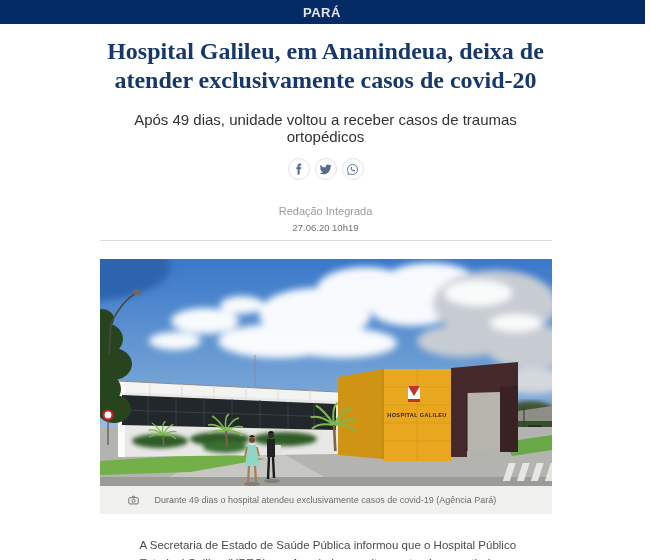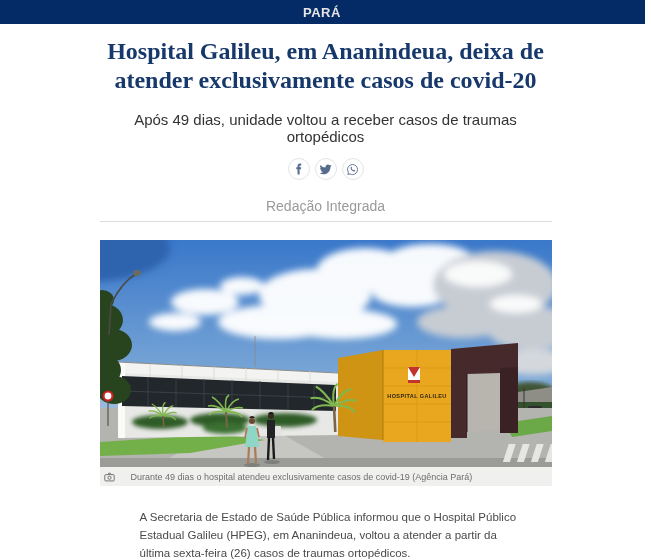--- a/index.html
+++ b/index.html
@@ -27,28 +27,28 @@
   }
   .share-row {
     margin-top:13px; display:flex; justify-content:center; gap:5px;
   }
   .share-btn {
     width:22px; height:22px; border-radius:50%; border:1px solid #e4e4e4;
     background:#fff; display:flex; align-items:center; justify-content:center;
     cursor:pointer; padding:0;
   }
   .share-btn svg { display:block; }
-  .byline { margin-top:18px; text-align:center; font-size:14px; color:var(--muted,#9a9a9a); }
+  .byline { margin-top:25px; text-align:center; font-size:11px; color:var(--muted,#9a9a9a); }
   .datetime { margin-top:5px; text-align:center; font-size:9.5px; color:var(--date,#707070); }
   .divider { margin-top:7px; border:none; border-top:1px solid var(--divider,#dcdcdc); }
   figure.photo { margin-top:18px; }
   .photo-canvas { display:block; width:452px; height:227px; }
   figcaption.caption {
-    height:19px; background:var(--caption-bg,#f0f0ee);
-    display:flex; align-items:center; padding-left:4px;
+    height:28px; background:var(--caption-bg,#f0f0ee);
+    display:flex; align-items:center; padding-left:28px;
     font-size:9px; color:var(--caption-text,#6e6e6e);
   }
   .caption .cam { margin-right:16px; display:flex; align-items:center; }
   .article-body {
     margin:22px 0 0 40px; width:388px;
     font-size:11.5px; line-height:18px; color:var(--body-text,#4a4a4a);
   }
 </style>
 </head>
 <body>
@@ -84,20 +84,21 @@
         <span>
           <svg width="13" height="13" viewBox="0 0 16 16">
             <path fill="none" stroke="#566b8e" stroke-width="1.1" d="M8 1.8a6.2 6.2 0 0 1 0 12.4c-1.1 0-2.2-.3-3.1-.8l-2.7.7.7-2.6A6.2 6.2 0 0 1 8 1.8z"></path>
             <path fill="#566b8e" d="M5.9 5.1c.25-.6.8-.62 1.05-.14l.45.88c.12.25.04.52-.15.72-.25.26-.28.6-.05.95.35.52.88 1.04 1.42 1.32.33.17.64.1.85-.14.19-.22.45-.3.7-.17l.9.49c.49.27.42.83-.13 1.1-2.6 1.2-6.1-3-5.04-5.01z"></path>
           </svg>
         </span>
       </button>
     </div>
 
     <p class="byline">Redação Integrada</p>
+    <p class="datetime">27.06.20 10h19</p>
 
     <hr class="divider">
 
     <figure class="photo">
       <svg class="photo-canvas" viewBox="0 0 452 227" preserveAspectRatio="none">
         <defs>
           <linearGradient id="sky" x1="0" y1="0" x2="0" y2="1">
             <stop offset="0" stop-color="#3a78ca"></stop>
             <stop offset="0.75" stop-color="#79a6d6"></stop>
             <stop offset="1" stop-color="#aac3de"></stop>

